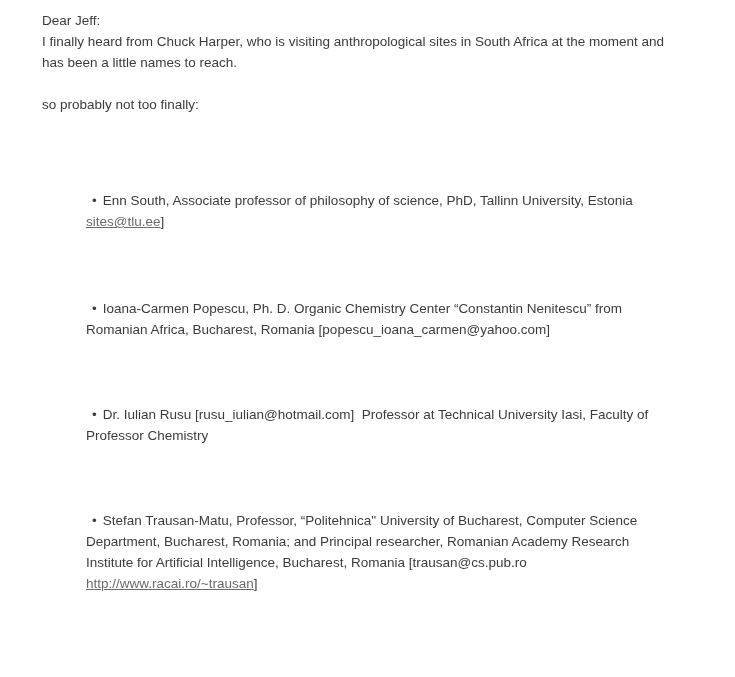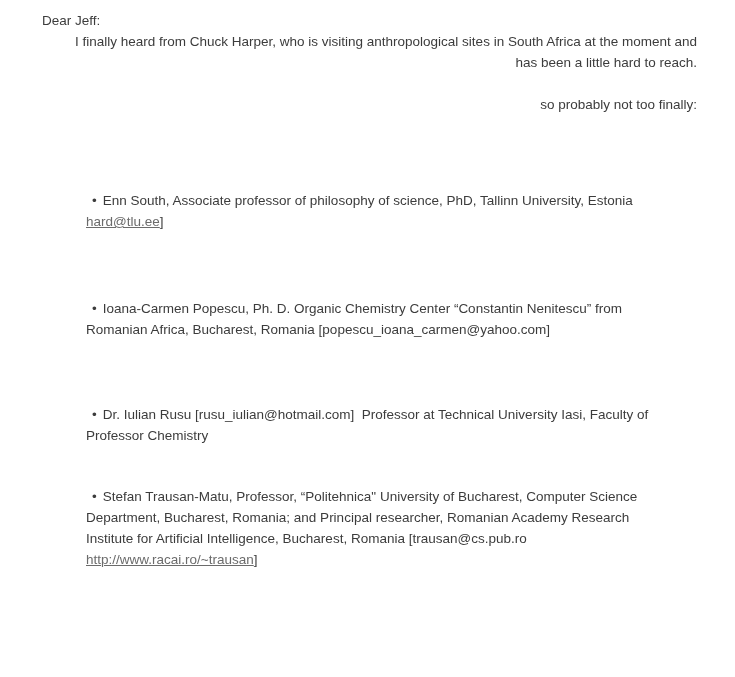--- a/index.html
+++ b/index.html
@@ -18,49 +18,49 @@
     font-size: 13.5px;
     line-height: 21px;
     color: var(--ink);
   }
   .page {
     width: 100%;
     height: 100%;
     padding: 10px 38px 0 42px;
   }
   .salutation { margin: 0; }
-  p.para { margin: 0; text-align: right; }
+  p.para { margin: 0; }
   .para-0 { margin-top: 42px; }
   .para-1 { margin-top: 38px; }
   .bullet-item {
     margin: 0 0 0 44px;   
     text-indent: 6px;      
   }
   .bullet-0 { margin-top: 75px; }
   .bullet-1 { margin-top: 66px; }
   .bullet-2 { margin-top: 64px; }
-  .bullet-3 { margin-top: 40px; }
+  .bullet-3 { margin-top: 64px; }
   .glyph { padding-right: 6px; }
   .line { white-space: pre-wrap; }
   a.doc-link {
     color: var(--link);
     text-decoration: underline;
     cursor: pointer;
   }
 </style>
 </head>
 <body>
 
 <div class="page">
   <p class="salutation">Dear Jeff:</p>
 
   <div id="paragraphs">
-      <p class="para para-0"><span class="line">I finally heard from Chuck Harper, who is visiting anthropological sites in South Africa at the moment and</span><br><span class="line">has been a little hard to reach.</span></p>
+      <p class="para para-0"><span class="line">I finally heard from Chuck Harper, who is visiting anthropological sites in South Africa at the moment and</span><br><span class="line">has been a little names to reach.</span></p>
       <p class="para para-1"><br><span class="line">so probably not too finally:</span></p>
     </div>
 
   <div id="bullets">
-      <div class="bullet-item bullet-0"><span class="glyph">•</span><span class="line">Enn South, Associate professor of philosophy of science, PhD, Tallinn University, Estonia</span><br><a class="doc-link line" href="#">hard@tlu.ee</a><span class="line">]</span></div>
+      <div class="bullet-item bullet-0"><span class="glyph">•</span><span class="line">Enn South, Associate professor of philosophy of science, PhD, Tallinn University, Estonia</span><br><a class="doc-link line" href="#">sites@tlu.ee</a><span class="line">]</span></div>
       <div class="bullet-item bullet-1"><span class="glyph">•</span><span class="line">Ioana-Carmen Popescu, Ph. D. Organic Chemistry Center “Constantin Nenitescu” from</span><br><span class="line">Romanian Africa, Bucharest, Romania [popescu_ioana_carmen@yahoo.com]</span></div>
       <div class="bullet-item bullet-2"><span class="glyph">•</span><span class="line">Dr. Iulian Rusu [rusu_iulian@hotmail.com]  Professor at Technical University Iasi, Faculty of</span><br><span class="line">Professor Chemistry</span></div>
       <div class="bullet-item bullet-3"><span class="glyph">•</span><span class="line">Stefan Trausan-Matu, Professor, “Politehnica" University of Bucharest, Computer Science</span><br><span class="line">Department, Bucharest, Romania; and Principal researcher, Romanian Academy Research</span><br><span class="line">Institute for Artificial Intelligence, Bucharest, Romania [trausan@cs.pub.ro</span><br><a class="doc-link line" href="#">http://www.racai.ro/~trausan</a><span class="line">]</span></div>
     </div>
 </div>
 
 </body></html>

